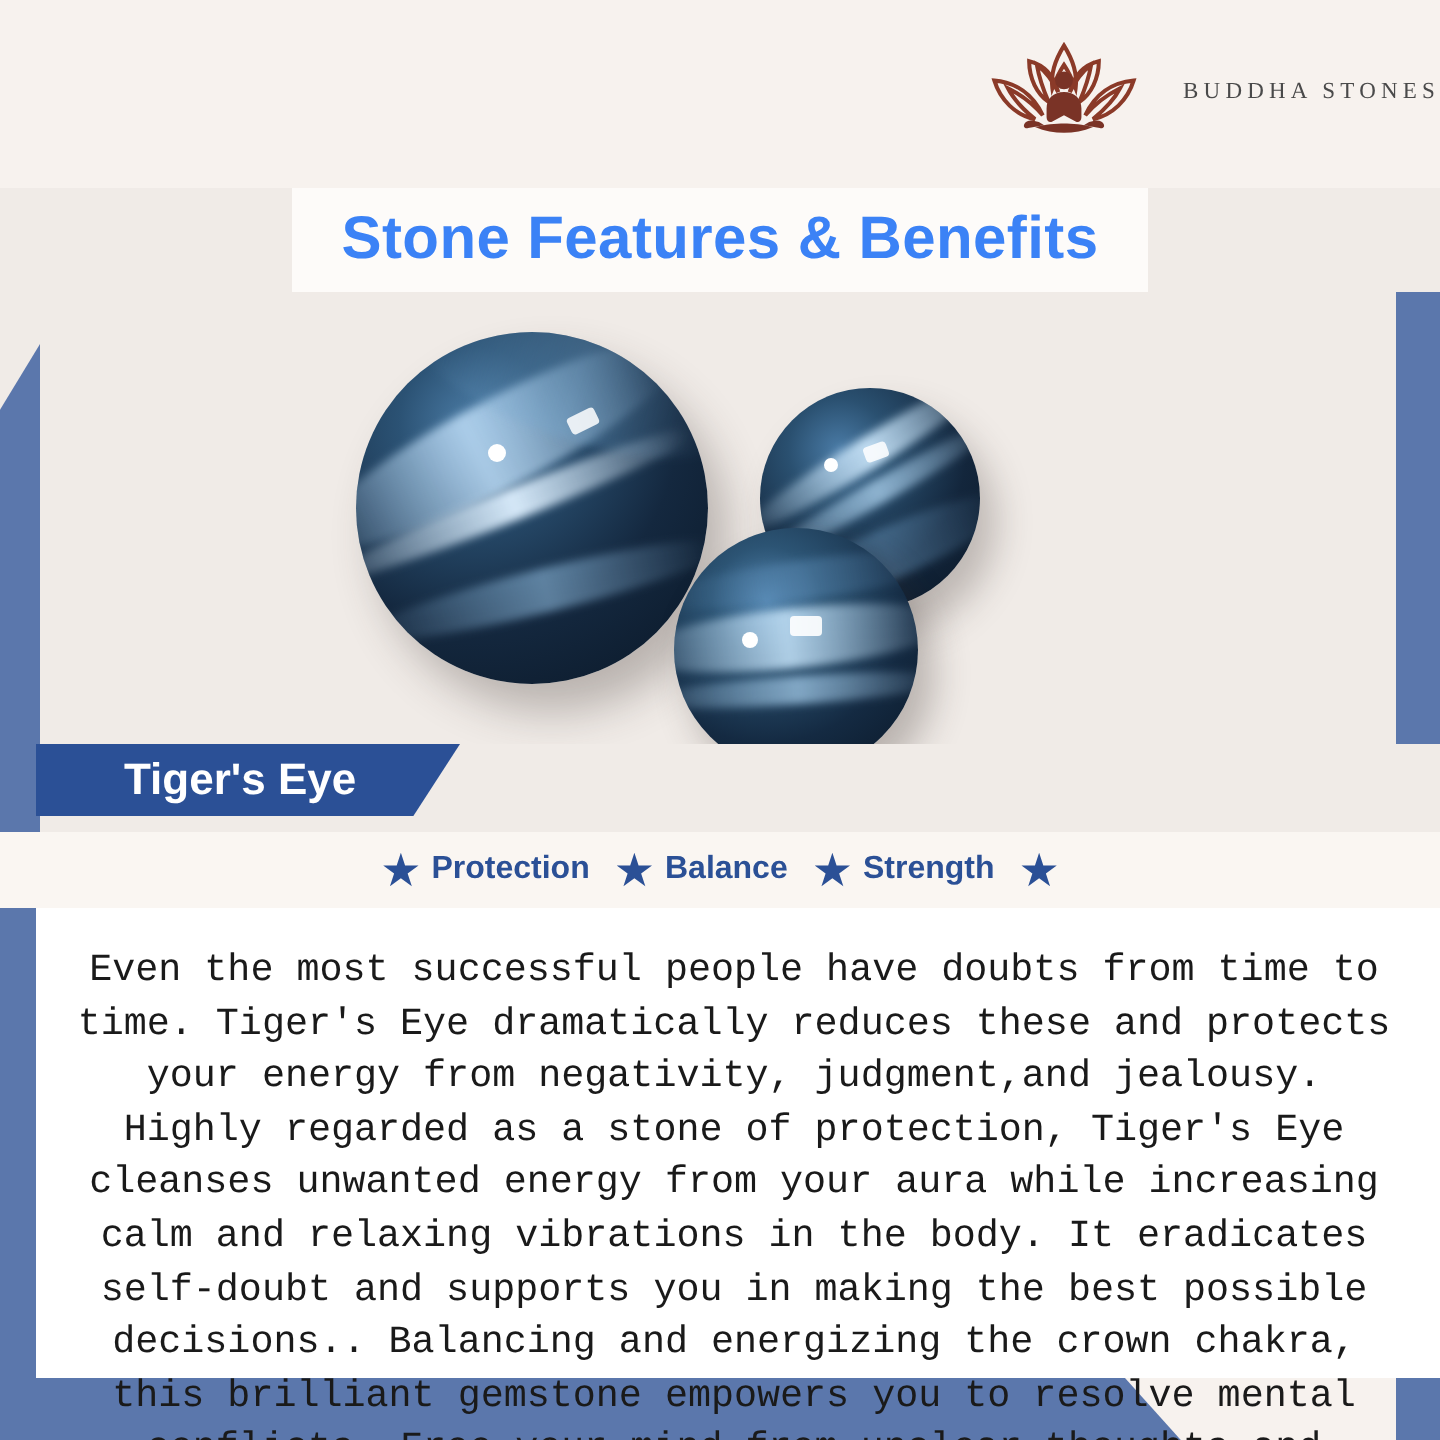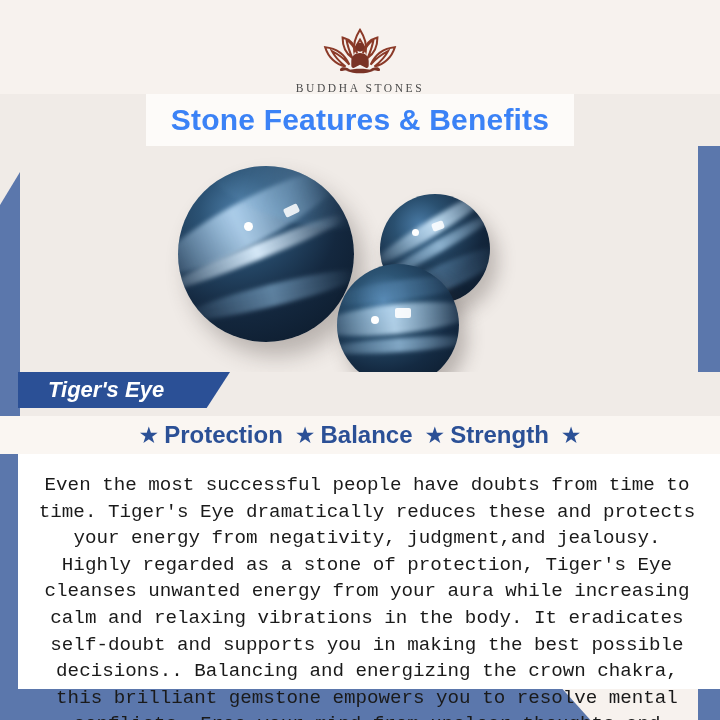--- a/index.html
+++ b/index.html
@@ -69,21 +69,21 @@
     z-index: 3;
   }
 
   
   .header {
     position: relative;
     z-index: 4;
     height: 94px;
     background: #f7f2ee;
     display: flex;
-    flex-direction: column;
+    flex-direction: row;
     align-items: center;
     justify-content: flex-end;
     padding-bottom: 4px;
   }
   .logo-mark {
     width: 120px;
     height: 60px;
     display: block;
   }
   .brand-name {
@@ -192,23 +192,22 @@
     clip-path: polygon(0 0, 100% 0, 89% 100%, 0 100%);
     display: flex;
     align-items: center;
     z-index: 5;
   }
   .stone-banner-text {
     font-family: "Liberation Sans", sans-serif;
     font-weight: bold;
     font-size: 22px;
     color: #ffffff;
-    padding-left: 30px;
+    padding-left: 44px;
     white-space: nowrap;
-    font-style: italic;
   }
   .banner-row {
     position: absolute;
     top: 372px;
     left: 0;
     width: 720px;
     height: 44px;
     background: #f0ebe7;
     z-index: 3;
   }
@@ -234,21 +233,21 @@
     padding: 0 4px;
   }
   .star {
     color: #2b5096;
     font-size: 23px;
     line-height: 1;
   }
   .benefit-label {
     font-family: "Liberation Sans Narrow", "Liberation Sans", sans-serif;
     font-weight: bold;
-    font-size: 24px;
+    font-size: 16px;
     color: #2b5096;
     white-space: nowrap;
   }
 
   
   .description {
     position: absolute;
     top: 454px;
     left: 18px;
     width: 702px;

